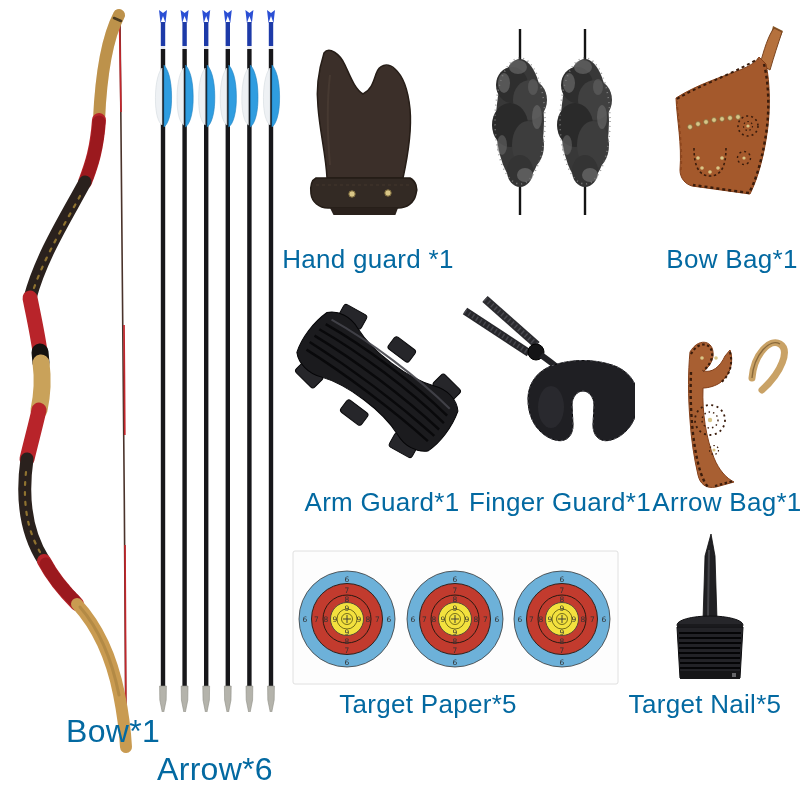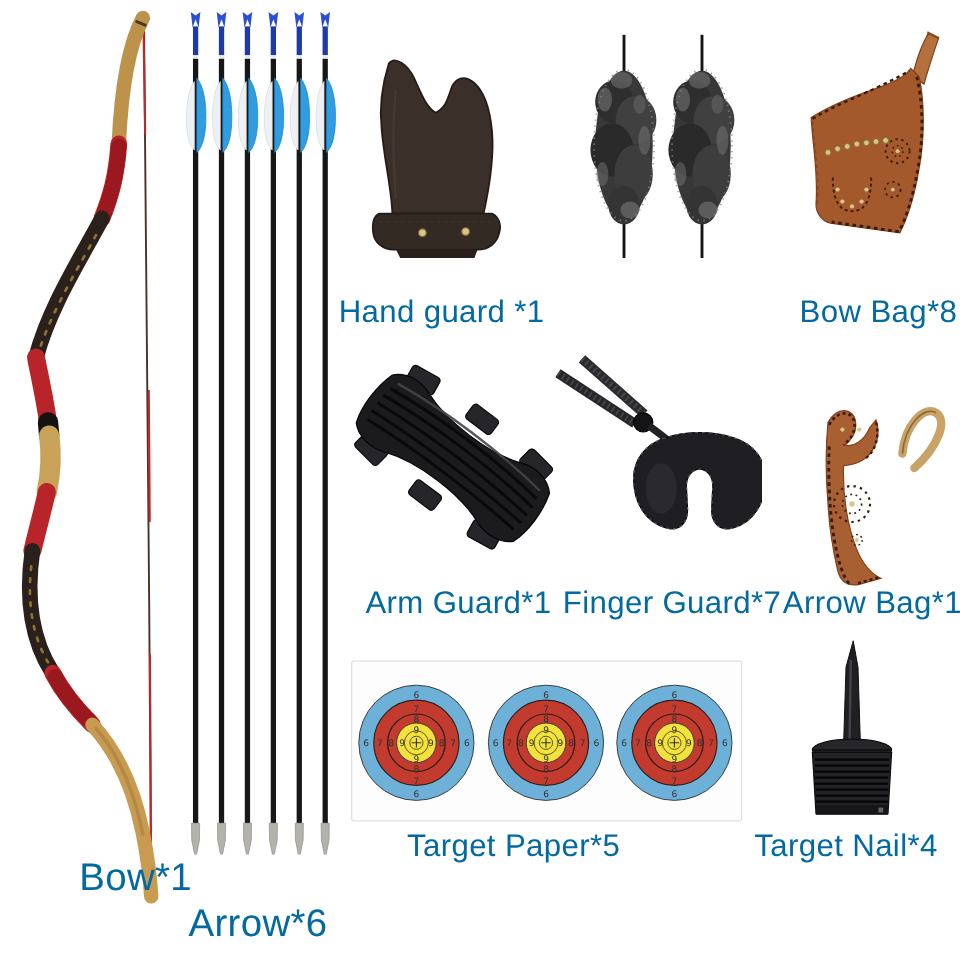--- a/index.html
+++ b/index.html
@@ -259,22 +259,22 @@
           <path d="M28,130 L88,130"></path>
         <path d="M28,135 L88,135"></path>
           <path d="M28,140 L88,140"></path>
       </g>
       <rect x="28" y="143" width="60" height="8" fill="#161618"></rect>
       <rect x="80" y="145" width="4" height="4" fill="#7a7a7e" opacity=".8"></rect>
     </g>
   </svg>
 
   <div class="lbl" style="left:368px;top:244px;">Hand guard *1</div>
-  <div class="lbl" style="left:732px;top:244px;">Bow Bag*8</div>
+  <div class="lbl" style="left:732px;top:244px;">Bow Bag*1</div>
   <div class="lbl" style="left:382px;top:487px;">Arm Guard*1</div>
-  <div class="lbl" style="left:560px;top:487px;">Finger Guard*7</div>
+  <div class="lbl" style="left:560px;top:487px;">Finger Guard*1</div>
   <div class="lbl" style="left:727px;top:487px;">Arrow Bag*1</div>
   <div class="lbl" style="left:428px;top:689px;text-align:center;">Target Paper*5</div>
-  <div class="lbl" style="left:705px;top:689px;">Target Nail*4</div>
+  <div class="lbl" style="left:705px;top:689px;">Target Nail*5</div>
   <div class="lbl big" style="left:67px;top:713px;margin-left:46px;">Bow*1</div>
   <div class="lbl big" style="left:215px;top:713px;margin-top:38px;">Arrow*6</div>
 
 </div>
 
 </body></html>

